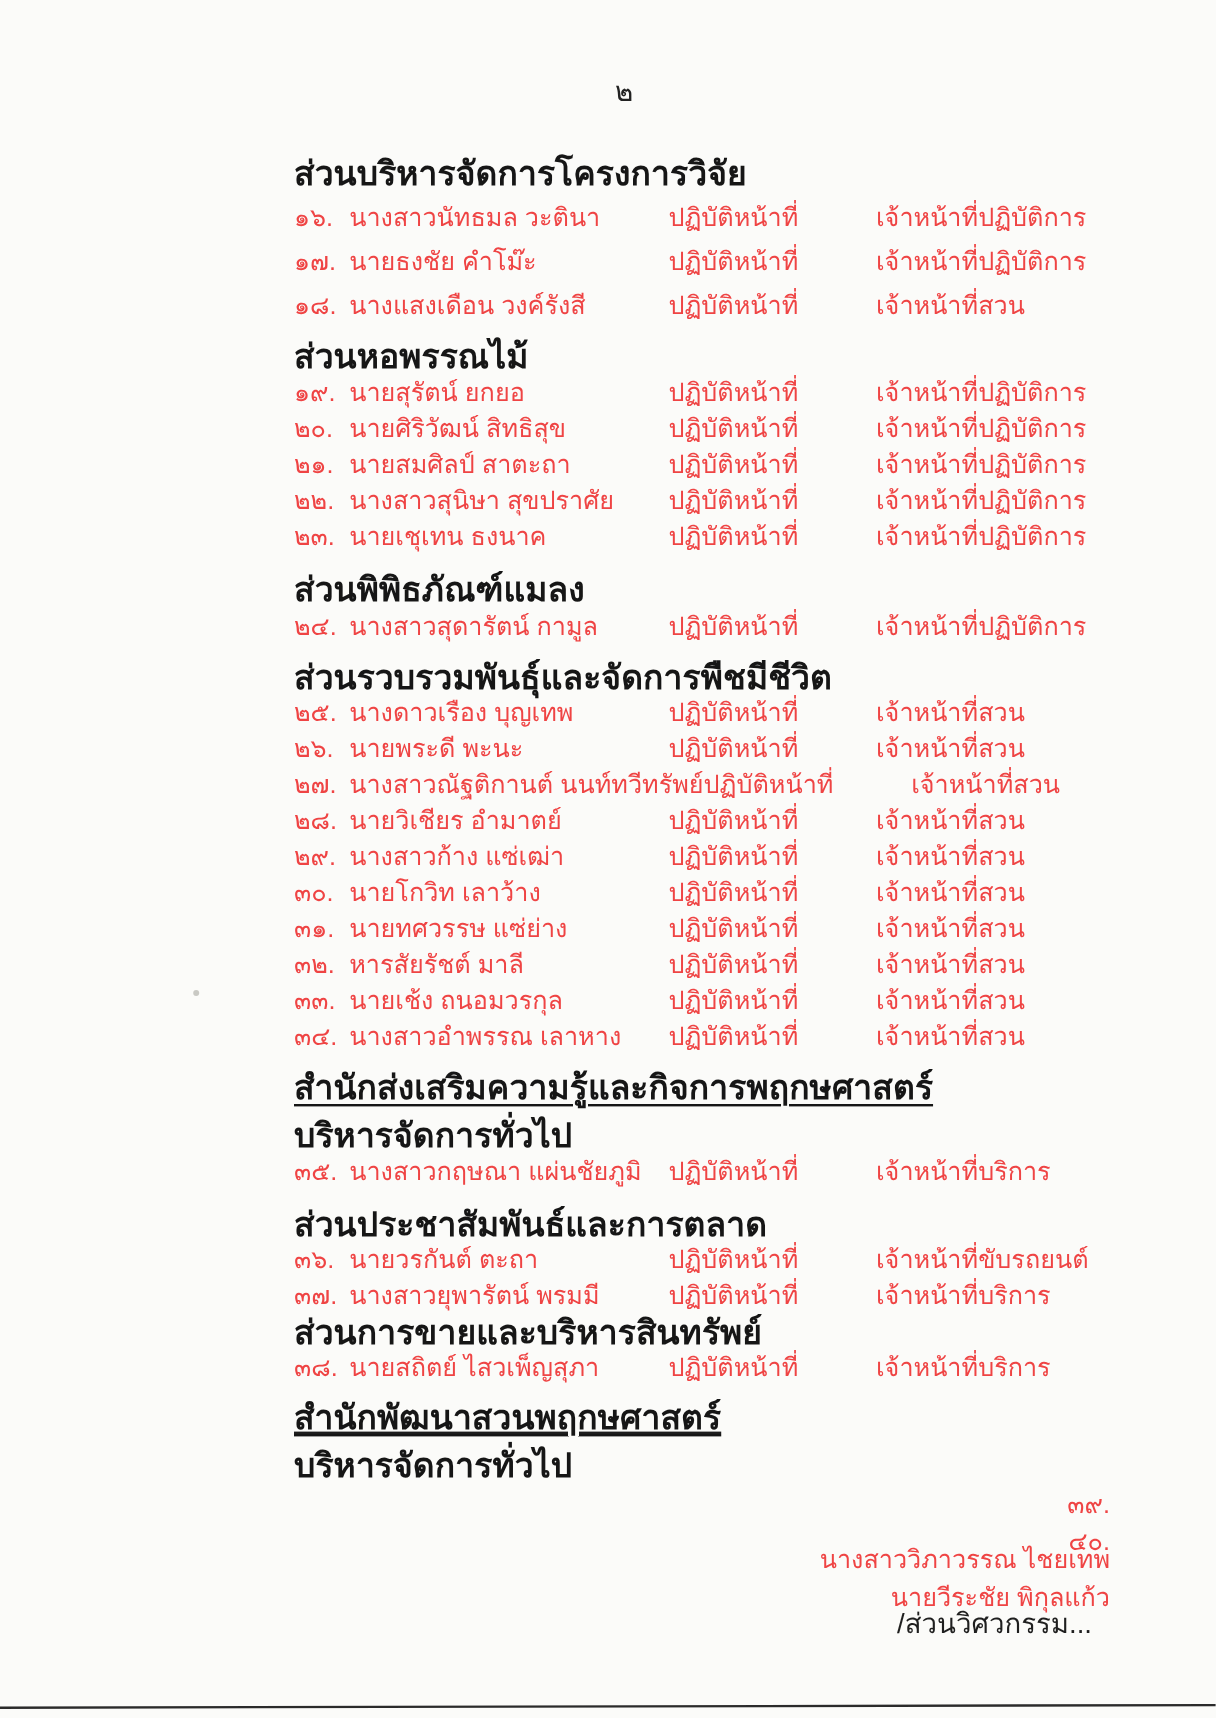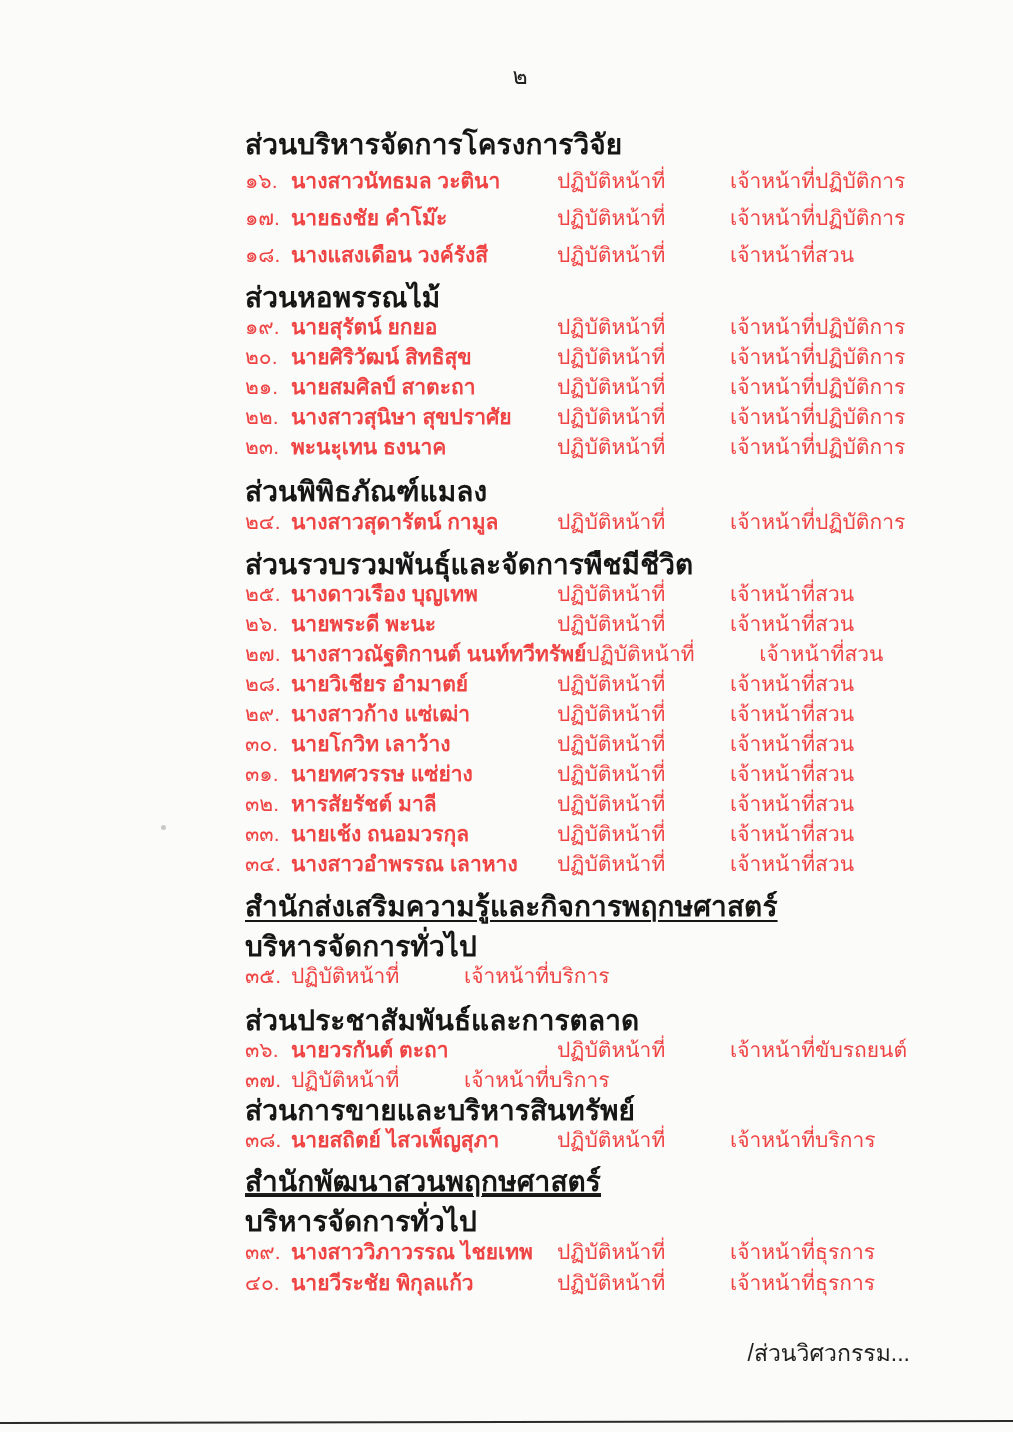--- a/index.html
+++ b/index.html
@@ -21,32 +21,32 @@
   .section:first-child{margin-top:0;}
   .section-header{
     font-weight:bold;font-size:28px;line-height:30px;color:#161616;
     letter-spacing:.1px;
   }
   .section-header.underline{
     text-decoration:underline;text-underline-offset:4px;text-decoration-thickness:1.5px;
   }
   .row{display:flex;align-items:flex-end;height:30px;font-size:21px;color:#ef4444;}
   .c-no{flex:0 0 46px;}
-  .c-name{flex:0 0 266px;white-space:nowrap;font-weight:bold;}
+  .c-name{flex:0 0 266px;white-space:nowrap;}
   .c-duty{flex:0 0 173px;white-space:nowrap;}
   .c-pos{flex:1 1 auto;white-space:nowrap;}
   
   .s-0 .row{height:37px;}
   .s-2{margin-top:14px;} .s-2 .row{height:31px;}
   .s-4{margin-top:12px;}
   .s-5{margin-top:10px;}
   .s-6{margin-top:14px;}
   .s-7{margin-top:0;}
   .s-8{margin-top:11px;text-decoration:underline;}
-  .s-9{margin-top:10px;} .s-9 .row{height:31px;}
+  .s-9{margin-top:10px;} .s-9 .row{height:31px;flex-direction:column;}
   .footer-note{
     position:absolute;top:1322px;right:103px;
     font-size:23px;color:#1f1f1f;margin-top:13px;
   }
   .scan-line{
     position:absolute;left:-4px;bottom:9px;width:1030px;height:2px;
     background:#2b2b2b;transform:rotate(-0.12deg);
   }
   .scan-speck{
     position:absolute;left:161px;top:825px;width:5px;height:5px;border-radius:50%;
@@ -101,21 +101,21 @@
         <span class="c-pos">เจ้าหน้าที่ปฏิบัติการ</span>
       </div>
       <div class="row">
         <span class="c-no">๒๒.</span>
         <span class="c-name">นางสาวสุนิษา  สุขปราศัย</span>
         <span class="c-duty">ปฏิบัติหน้าที่</span>
         <span class="c-pos">เจ้าหน้าที่ปฏิบัติการ</span>
       </div>
       <div class="row">
         <span class="c-no">๒๓.</span>
-        <span class="c-name">พะนะุเทน  ธงนาค</span>
+        <span class="c-name">นายเชุเทน  ธงนาค</span>
         <span class="c-duty">ปฏิบัติหน้าที่</span>
         <span class="c-pos">เจ้าหน้าที่ปฏิบัติการ</span>
       </div>
     </div>
     <div class="section s-2">
       <div class="section-header">ส่วนพิพิธภัณฑ์แมลง</div>
       <div class="row">
         <span class="c-no">๒๔.</span>
         <span class="c-name">นางสาวสุดารัตน์ กามูล</span>
         <span class="c-duty">ปฏิบัติหน้าที่</span>
@@ -185,34 +185,36 @@
         <span class="c-pos">เจ้าหน้าที่สวน</span>
       </div>
     </div>
     <div class="section s-4">
       <div class="section-header underline">สำนักส่งเสริมความรู้และกิจการพฤกษศาสตร์</div>
     </div>
     <div class="section s-5">
       <div class="section-header">บริหารจัดการทั่วไป</div>
       <div class="row">
         <span class="c-no">๓๕.</span>
+        <span class="c-name">นางสาวกฤษณา  แผ่นชัยภูมิ</span>
         <span class="c-duty">ปฏิบัติหน้าที่</span>
         <span class="c-pos">เจ้าหน้าที่บริการ</span>
       </div>
     </div>
     <div class="section s-6">
       <div class="section-header">ส่วนประชาสัมพันธ์และการตลาด</div>
       <div class="row">
         <span class="c-no">๓๖.</span>
         <span class="c-name">นายวรกันต์  ตะถา</span>
         <span class="c-duty">ปฏิบัติหน้าที่</span>
         <span class="c-pos">เจ้าหน้าที่ขับรถยนต์</span>
       </div>
       <div class="row">
         <span class="c-no">๓๗.</span>
+        <span class="c-name">นางสาวยุพารัตน์ พรมมี</span>
         <span class="c-duty">ปฏิบัติหน้าที่</span>
         <span class="c-pos">เจ้าหน้าที่บริการ</span>
       </div>
     </div>
     <div class="section s-7">
       <div class="section-header">ส่วนการขายและบริหารสินทรัพย์</div>
       <div class="row">
         <span class="c-no">๓๘.</span>
         <span class="c-name">นายสถิตย์  ไสวเพ็ญสุภา</span>
         <span class="c-duty">ปฏิบัติหน้าที่</span>

